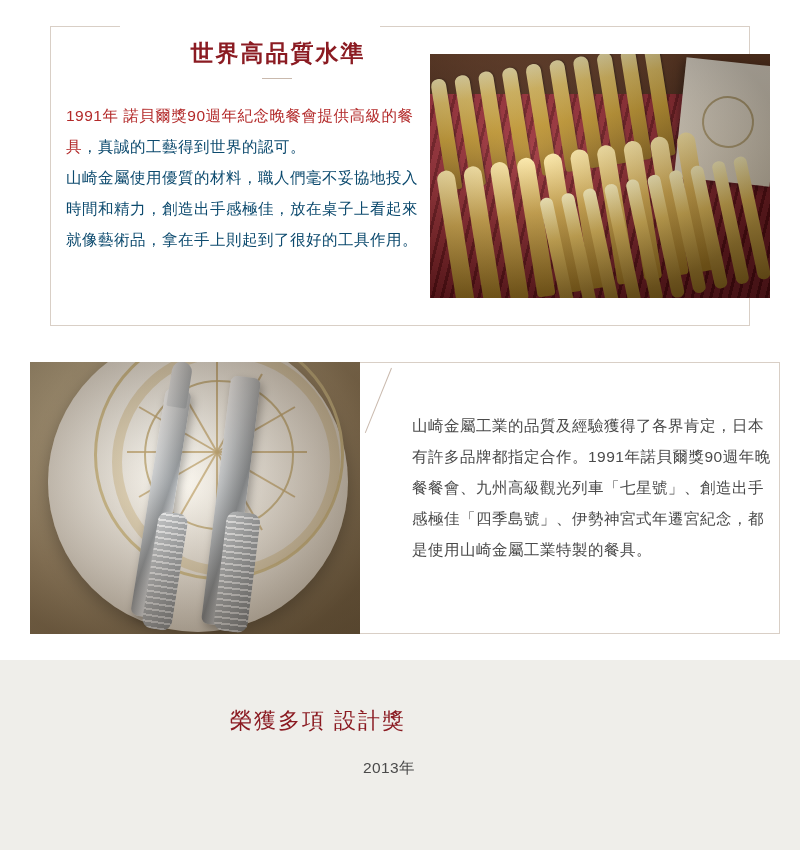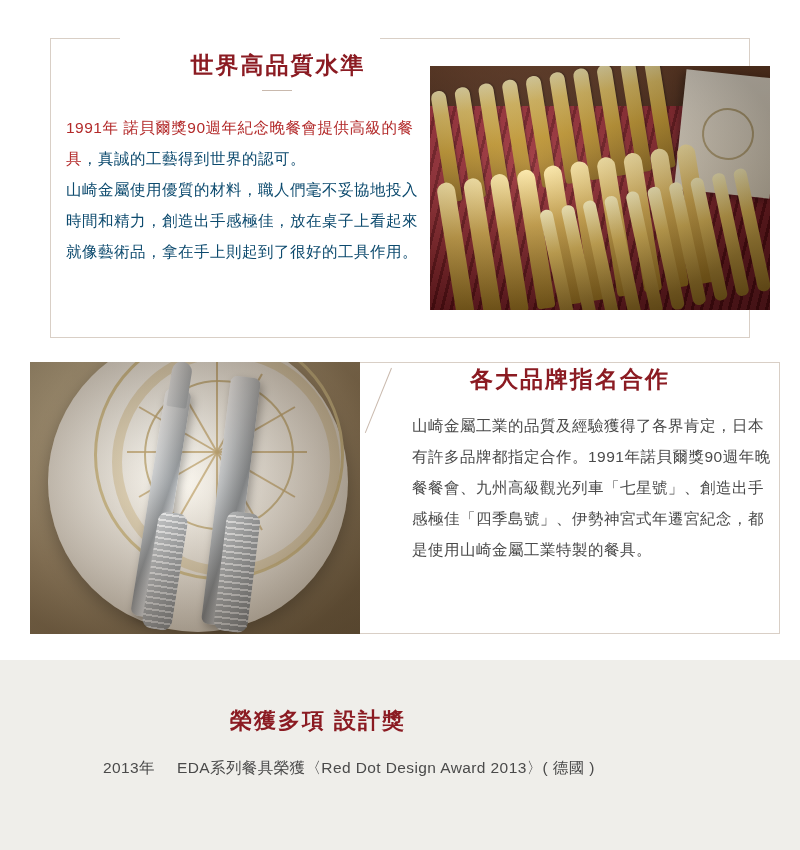--- a/index.html
+++ b/index.html
@@ -13,21 +13,21 @@
     font-family: "Liberation Sans", "DejaVu Sans", sans-serif;
     color: #4a4a4a;
     position: relative;
     overflow: hidden;
   }
 
   
   .section1 {
     position: absolute;
     left: 0;
-    top: 16px;
+    top: 4px;
     width: 632px;
     height: 340px;
     padding-left: 48px;
   }
   .s1-frame {
     position: absolute;
     left: 50px;
     top: 22px;
     width: 700px;
     height: 300px;
@@ -331,21 +331,21 @@
     height: 190px;
     background: #efeeea;
   }
   .s3-title {
     position: absolute;
     left: 0;
     top: 46px;
     width: 636px;
     text-align: center;
     font-size: 22px;
-    font-weight: bold;
+    font-weight: normal;
     color: #8b1b22;
     letter-spacing: 2px;
   }
   .s3-list {
     position: absolute;
     left: 0;
     top: 92px;
     width: 800px;
   }
   .s3-row {
@@ -449,26 +449,24 @@
           <i style="transform:rotate(330deg)"></i>
       </div>
     </div>
     <div class="p2-fork"></div>
     <div class="p2-knife"></div>
     <div class="p2-handle2"></div>
     <div class="p2-handle"></div>
     <div class="p2-vig"></div>
   </div>
 
-  <div class="s2-title">各大品牌指名合作</div>
   <div class="s2-body">山崎金屬工業的品質及經驗獲得了各界肯定，日本有許多品牌都指定合作。1991年諾貝爾獎90週年晚餐餐會、九州高級觀光列車「七星號」、創造出手感極佳「四季島號」、伊勢神宮式年遷宮紀念，都是使用山崎金屬工業特製的餐具。</div>
 </div>
 <div class="s2-slash"></div>
 
 <div class="section3">
   <div class="s3-title">榮獲多項 設計獎</div>
   <div class="s3-list">
     <div class="s3-row">
       <span class="s3-year">2013年</span>
-      <span class="s3-text">EDA系列餐具榮獲〈Red Dot Design Award 2013〉( 德國 )</span>
     </div>
   </div>
 </div>
 
 </body></html>

